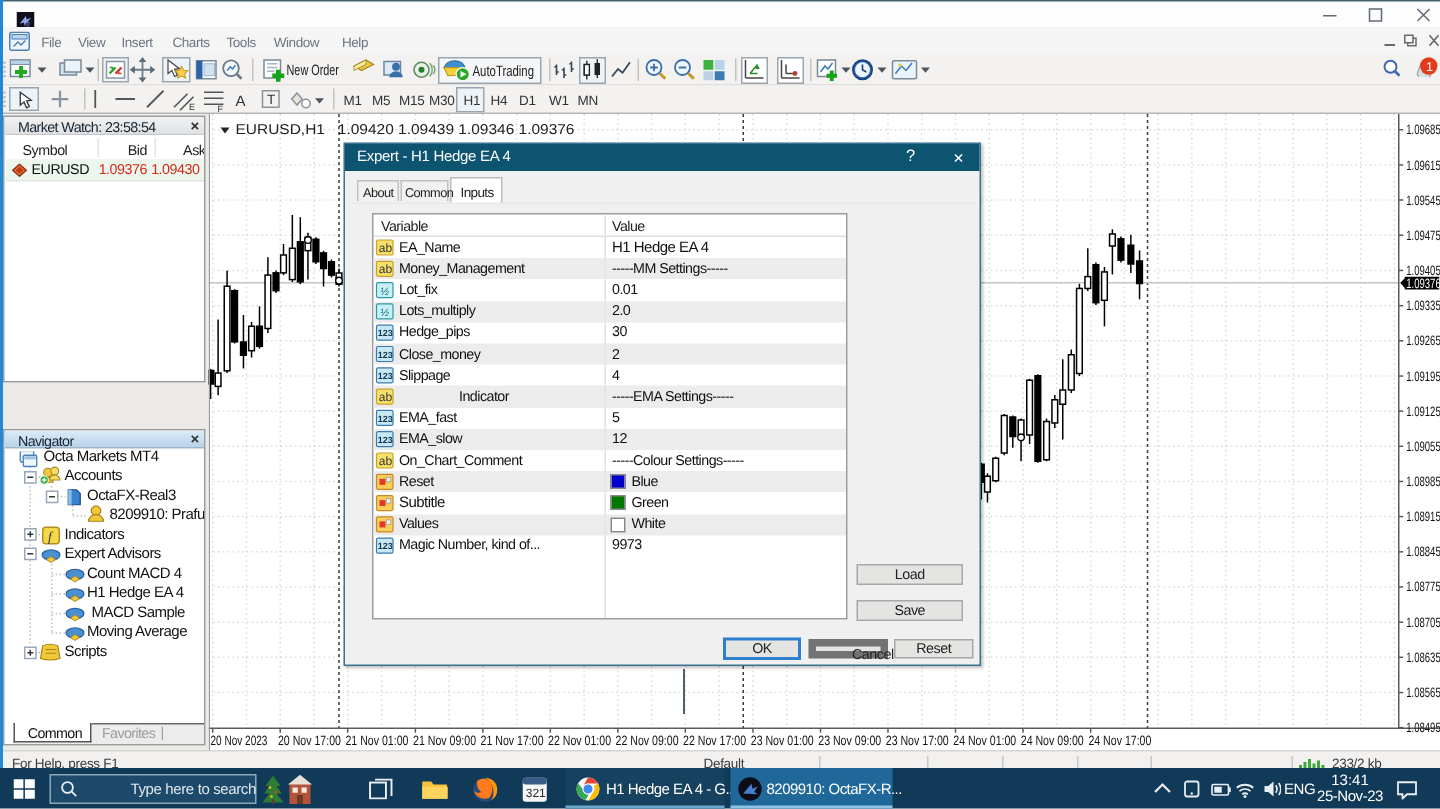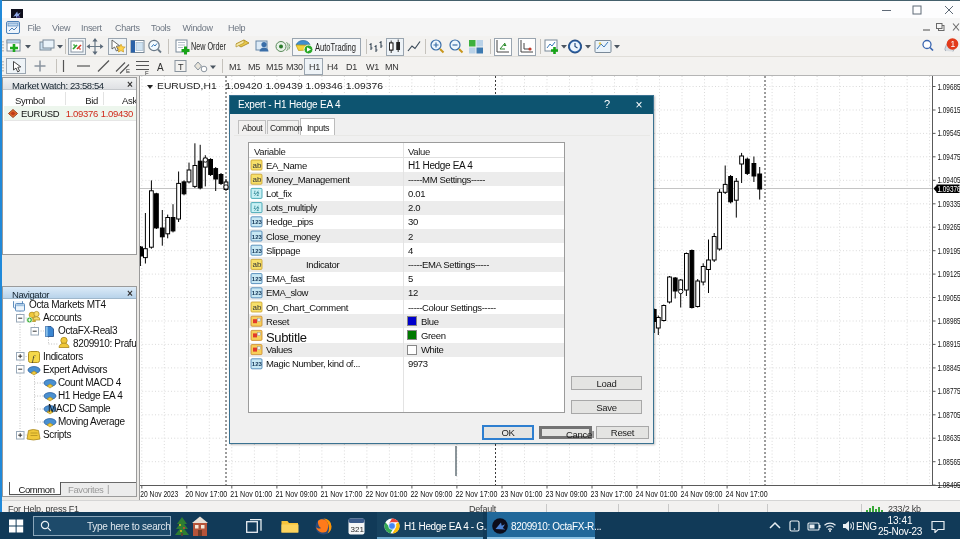--- a/index.html
+++ b/index.html
@@ -322,21 +322,21 @@
         </g>
       </svg>
       <div class="abs" style="left:26px;top:12px;font-size:10px;letter-spacing:-0.35px;color:#111;white-space:nowrap;">Octa Markets MT4</div>
       <div class="abs" style="left:40px;top:25px;font-size:10px;letter-spacing:-0.35px;color:#111;white-space:nowrap;">Accounts</div>
       <div class="abs" style="left:55px;top:38px;font-size:10px;letter-spacing:-0.35px;color:#111;white-space:nowrap;">OctaFX-Real3</div>
       <div class="abs" style="left:70px;top:51px;font-size:10px;letter-spacing:-0.35px;color:#111;white-space:nowrap;">8209910: Prafull Н</div>
       <div class="abs" style="left:40px;top:64px;font-size:10px;letter-spacing:-0.35px;color:#111;white-space:nowrap;">Indicators</div>
       <div class="abs" style="left:40px;top:77px;font-size:10px;letter-spacing:-0.35px;color:#111;white-space:nowrap;">Expert Advisors</div>
       <div class="abs" style="left:55px;top:90px;font-size:10px;letter-spacing:-0.35px;color:#111;white-space:nowrap;">Count MACD 4</div>
       <div class="abs" style="left:55px;top:103px;font-size:10px;letter-spacing:-0.35px;color:#111;white-space:nowrap;">H1 Hedge EA 4</div>
-      <div class="abs" style="left:45px;top:116px;font-size:10px;letter-spacing:-0.35px;color:#111;white-space:nowrap;">MACD Sample</div>
+      <div class="abs" style="left:58px;top:116px;font-size:10px;letter-spacing:-0.35px;color:#111;white-space:nowrap;">MACD Sample</div>
       <div class="abs" style="left:55px;top:129px;font-size:10px;letter-spacing:-0.35px;color:#111;white-space:nowrap;">Moving Average</div>
       <div class="abs" style="left:40px;top:142px;font-size:10px;letter-spacing:-0.35px;color:#111;white-space:nowrap;">Scripts</div>
       <div class="abs" style="left:6px;top:195px;width:127px;height:14px;background:#ececec;border-top:1px solid #6a6a6a;"></div>
       <div class="abs" style="left:6px;top:195px;width:52px;height:13px;background:#fff;border:1px solid #555;border-top:none;"></div>
       <div class="abs" style="left:15.5px;top:196.5px;font-size:9.5px;letter-spacing:-0.4px;color:#111;">Common</div>
       <div class="abs" style="left:65px;top:196.5px;font-size:9.5px;letter-spacing:-0.4px;color:#9a9a9a;">Favorites</div>
       <div class="abs" style="left:104px;top:195.5px;font-size:9.5px;color:#9a9a9a;">|</div>
     </div>
   </div>
   <div id="chart" class="abs">
@@ -589,21 +589,21 @@
     <div class="abs" style="left:178px;top:177.1px;font-size:9.5px;letter-spacing:-0.35px;color:#111;">5</div>
     <div class="abs" style="left:19px;top:189.8px;width:315px;height:14.2px;background:#ececec;"></div>
     <div class="abs" style="left:36px;top:191.3px;font-size:9.5px;letter-spacing:-0.35px;color:#111;white-space:nowrap;">EMA_slow</div>
     <div class="abs" style="left:178px;top:191.3px;font-size:9.5px;letter-spacing:-0.35px;color:#111;">12</div>
     <div class="abs" style="left:36px;top:205.5px;font-size:9.5px;letter-spacing:-0.35px;color:#111;white-space:nowrap;">On_Chart_Comment</div>
     <div class="abs" style="left:178px;top:205.5px;font-size:9.5px;letter-spacing:-0.35px;color:#111;">-----Colour Settings-----</div>
     <div class="abs" style="left:19px;top:218.2px;width:315px;height:14.2px;background:#ececec;"></div>
     <div class="abs" style="left:36px;top:219.7px;font-size:9.5px;letter-spacing:-0.35px;color:#111;white-space:nowrap;">Reset</div>
     <div class="abs" style="left:177px;top:220.2px;width:10px;height:10px;background:#0000cc;border:1px solid #888;"></div>
     <div class="abs" style="left:191px;top:219.7px;font-size:9.5px;letter-spacing:-0.35px;color:#111;">Blue</div>
-    <div class="abs" style="left:36px;top:233.9px;font-size:13px;letter-spacing:-0.35px;color:#111;white-space:nowrap;">Subtitle</div>
+    <div class="abs" style="left:36px;top:233.9px;font-size:10px;letter-spacing:-0.35px;color:#111;white-space:nowrap;">Subtitle</div>
     <div class="abs" style="left:177px;top:234.4px;width:10px;height:10px;background:#007800;border:1px solid #888;"></div>
     <div class="abs" style="left:191px;top:233.9px;font-size:9.5px;letter-spacing:-0.35px;color:#111;">Green</div>
     <div class="abs" style="left:19px;top:246.6px;width:315px;height:14.2px;background:#ececec;"></div>
     <div class="abs" style="left:36px;top:248.1px;font-size:9.5px;letter-spacing:-0.35px;color:#111;white-space:nowrap;">Values</div>
     <div class="abs" style="left:177px;top:248.6px;width:10px;height:10px;background:#ffffff;border:1px solid #888;"></div>
     <div class="abs" style="left:191px;top:248.1px;font-size:9.5px;letter-spacing:-0.35px;color:#111;">White</div>
     <div class="abs" style="left:36px;top:262.3px;font-size:9.5px;letter-spacing:-0.35px;color:#111;white-space:nowrap;">Magic Number, kind of...</div>
     <div class="abs" style="left:178px;top:262.3px;font-size:9.5px;letter-spacing:-0.35px;color:#111;">9973</div>
     <svg class="abs" style="left:0;top:0;" width="425" height="349" viewBox="0 0 425 349">
     <g>
@@ -666,21 +666,21 @@
           <rect x="27.5" y="250.6" width="3" height="3" fill="#f0f0f0" stroke="#999" stroke-width="0.5"></rect>
         </g>
     <g>
           <rect x="21.0" y="262.8" width="11" height="10" rx="1" fill="#c8e8f4" stroke="#3a7ab0" stroke-width="0.8"></rect>
           <text x="21.8" y="270.3" font-size="6" fill="#135" font-weight="bold">123</text>
         </g>
     </svg>
     <div class="abs" style="left:341px;top:280px;width:71px;height:14px;background:#e4e4e2;border:1px solid #a8a8a8;font-size:9.5px;letter-spacing:-0.3px;color:#222;text-align:center;line-height:13px;">Load</div>
     <div class="abs" style="left:341px;top:304px;width:71px;height:14px;background:#e4e4e2;border:1px solid #a8a8a8;font-size:9.5px;letter-spacing:-0.3px;color:#222;text-align:center;line-height:13px;">Save</div>
     <div class="abs" style="left:252px;top:329px;width:52px;height:15px;background:#e4e4e2;border:2px solid #2e7fd0;font-size:9.5px;letter-spacing:-0.3px;color:#222;text-align:center;line-height:11px;">OK</div>
-    <div class="abs" style="left:309px;top:330px;width:53px;height:13px;background:#e4e4e2;border:3px solid #737373;font-size:9.5px;letter-spacing:-0.3px;color:#222;text-align:center;line-height:12px;padding-left:24px;">Cancel</div>
+    <div class="abs" style="left:309px;top:330px;width:53px;height:13px;background:#e4e4e2;border:5px solid #737373;font-size:9.5px;letter-spacing:-0.3px;color:#222;text-align:center;line-height:12px;padding-left:24px;">Cancel</div>
     <div class="abs" style="left:366px;top:330px;width:53px;height:13px;background:#e4e4e2;border:1px solid #a8a8a8;font-size:9.5px;letter-spacing:-0.3px;color:#222;text-align:center;line-height:12px;">Reset</div>
   </div>
   <div id="statusbar" class="abs">
     <div class="abs" style="left:8px;top:3px;">For Help, press F1</div>
     <div class="abs" style="left:469px;top:3px;">Default</div>
     <div class="abs" style="left:546px;top:3px;width:1px;height:9px;background:#c8c8c8;"></div>
     <div class="abs" style="left:618px;top:3px;width:1px;height:9px;background:#c8c8c8;"></div>
     <div class="abs" style="left:668px;top:3px;width:1px;height:9px;background:#c8c8c8;"></div>
     <div class="abs" style="left:717.5px;top:3px;width:1px;height:9px;background:#c8c8c8;"></div>
     <div class="abs" style="left:767px;top:3px;width:1px;height:9px;background:#c8c8c8;"></div>

